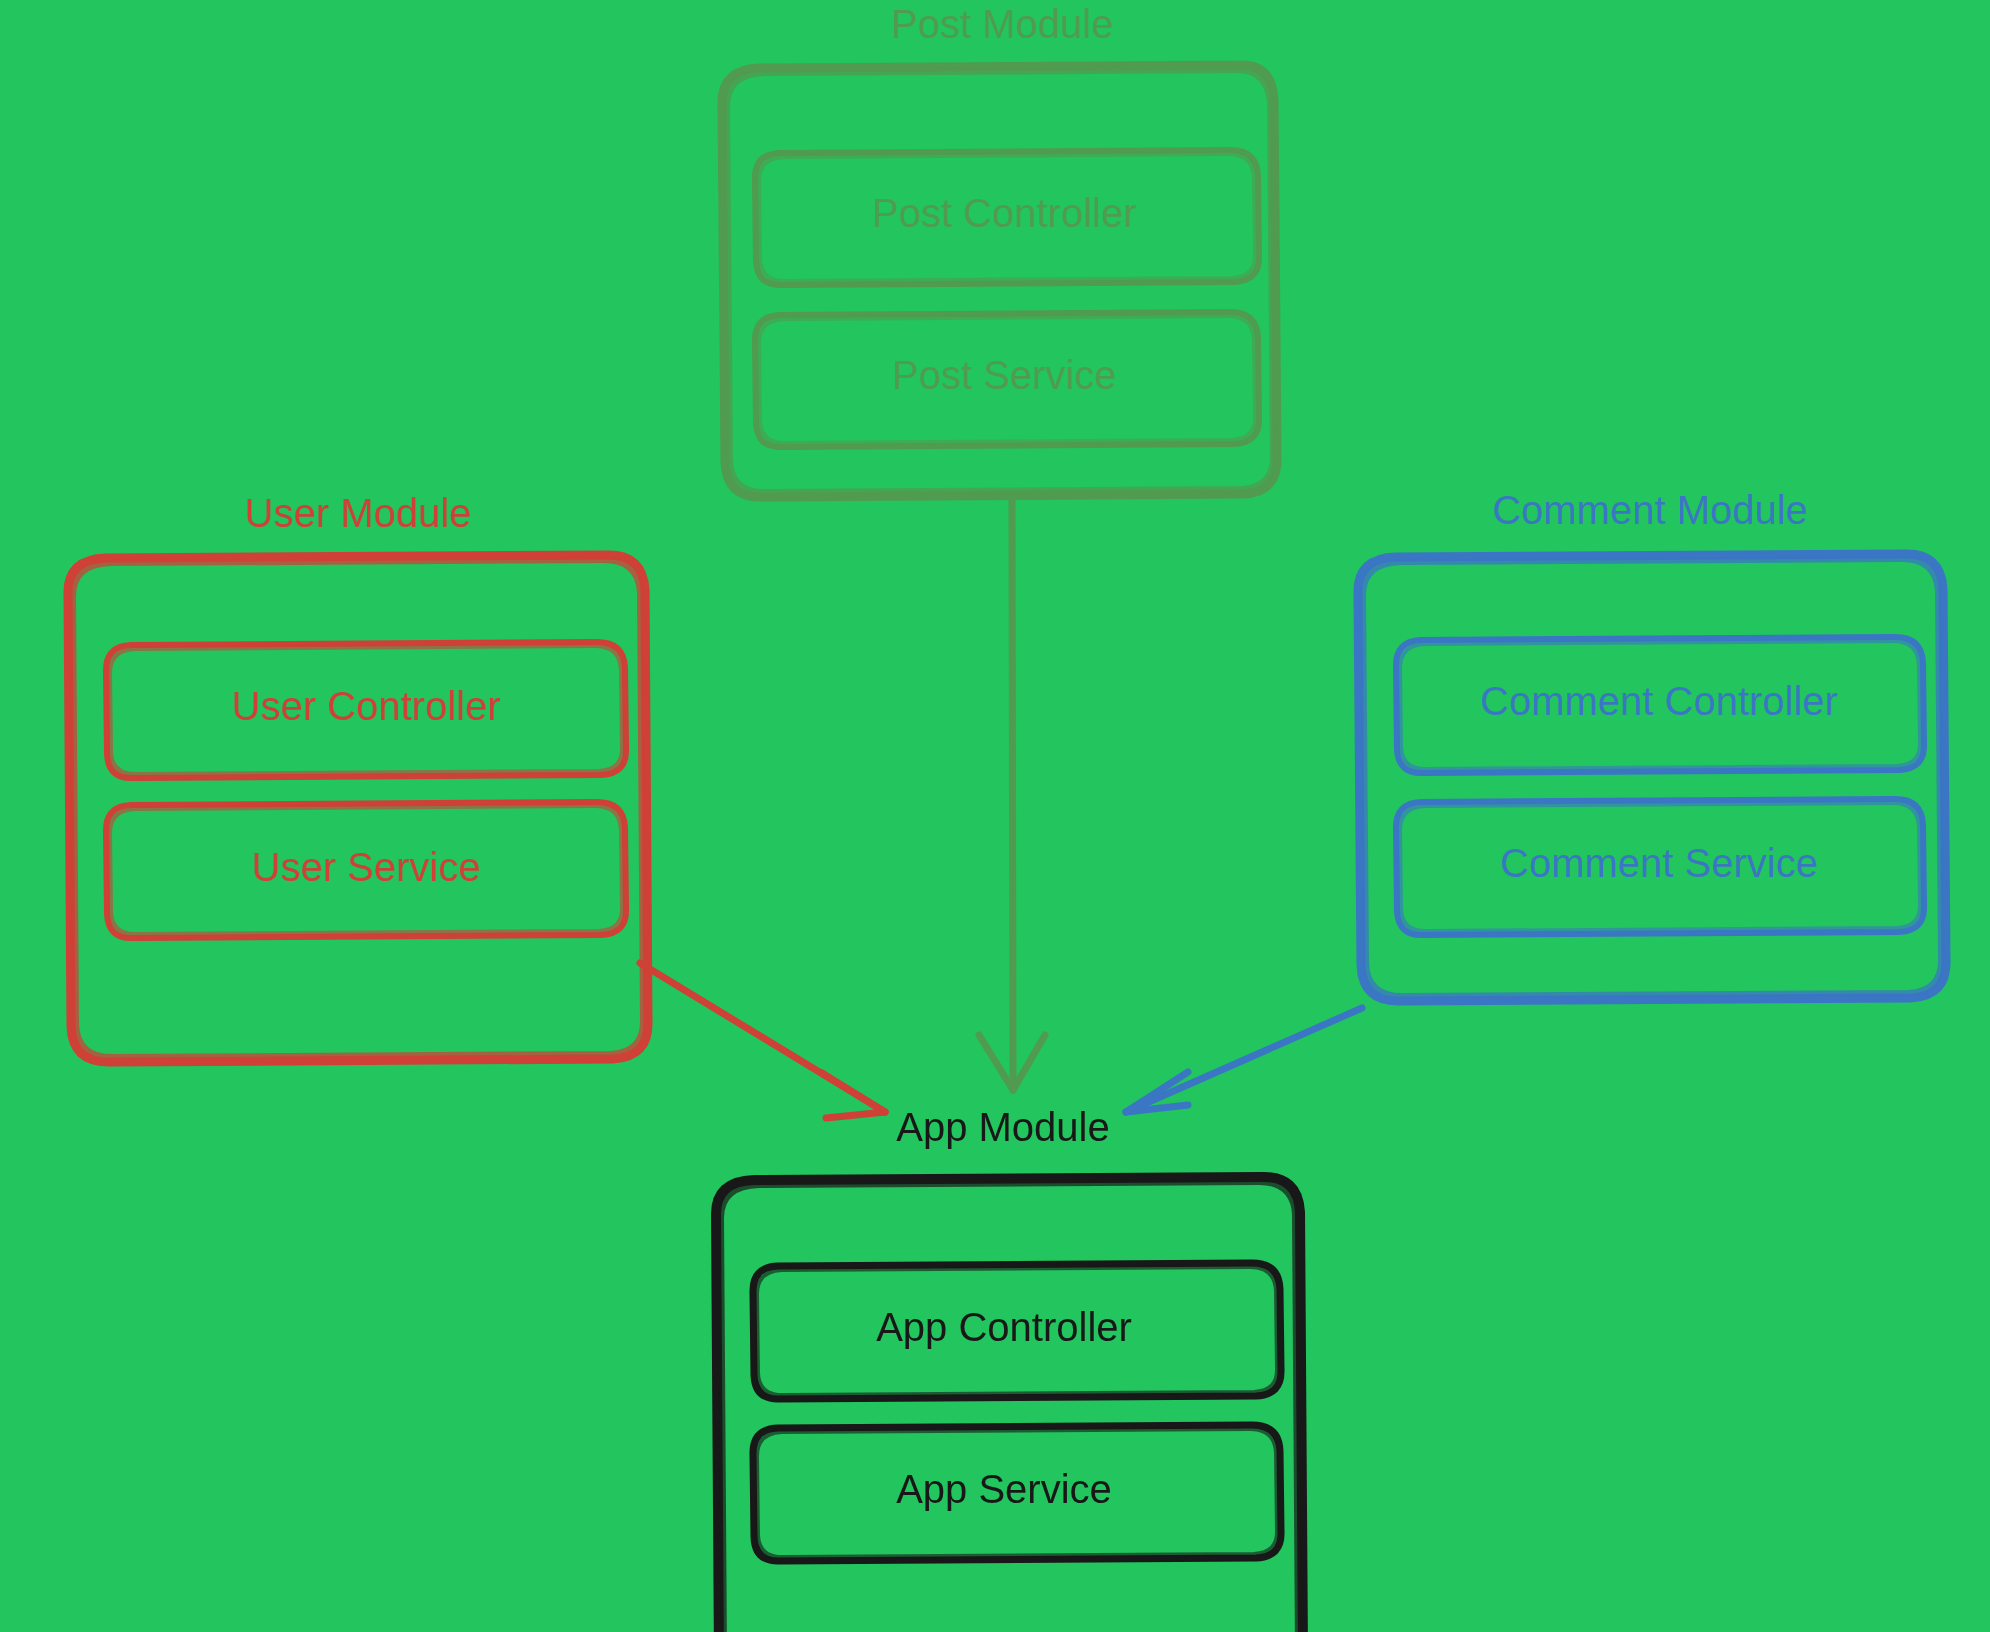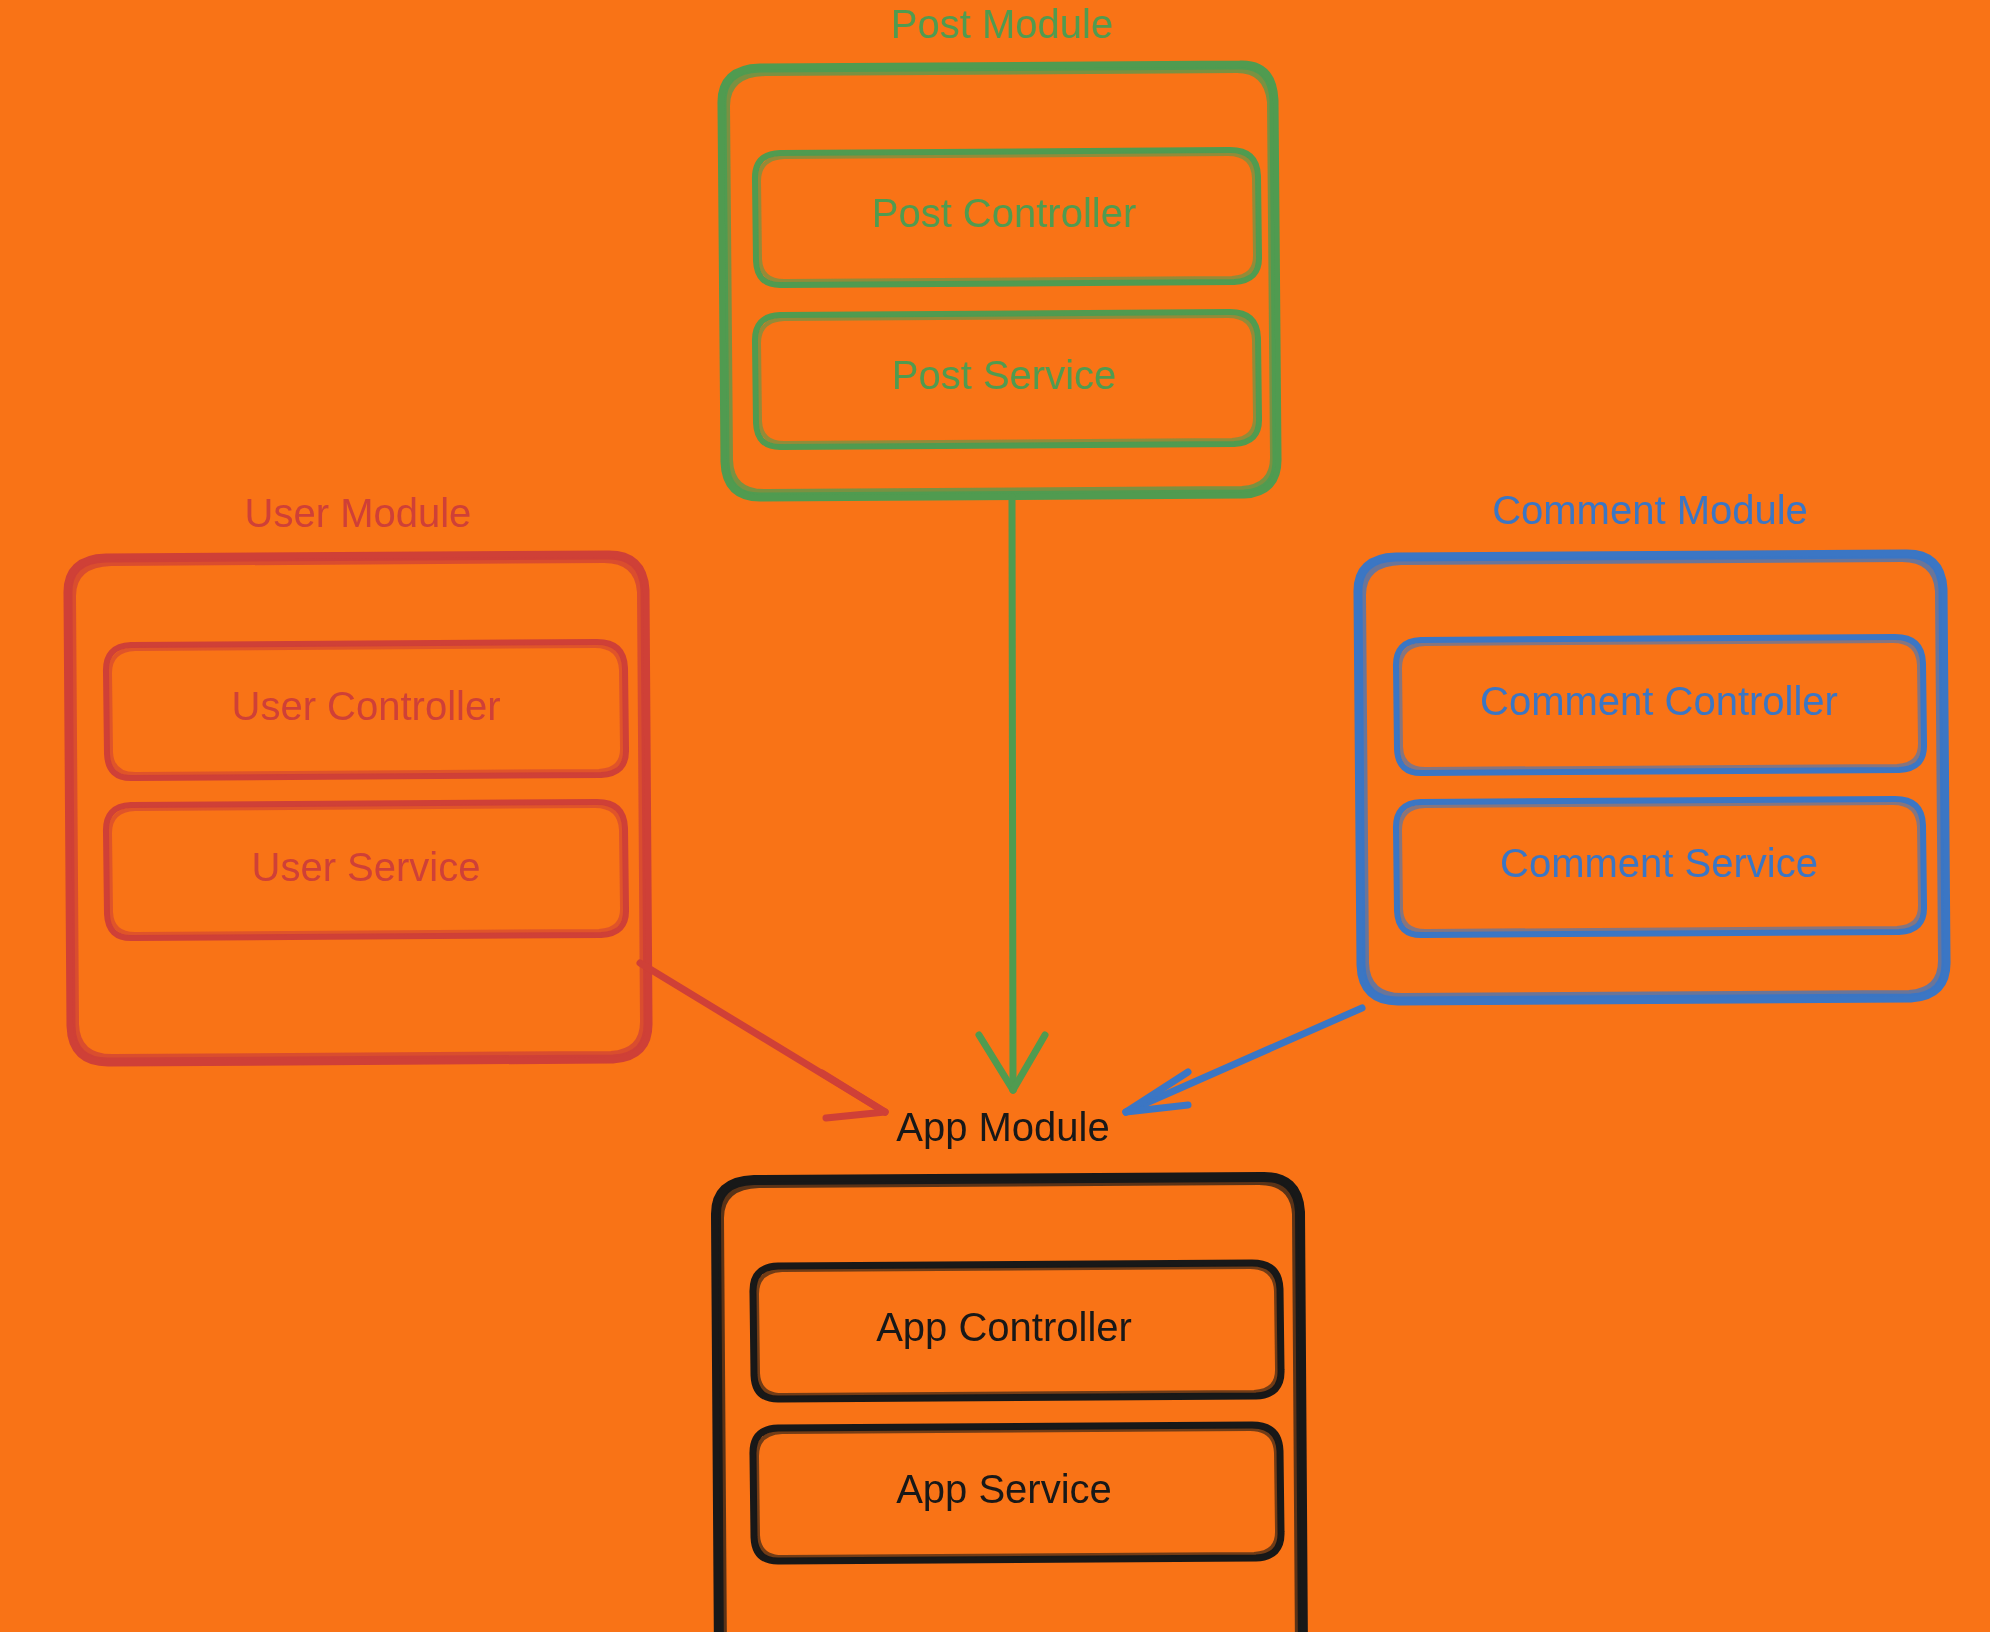--- a/index.html
+++ b/index.html
@@ -11,21 +11,21 @@
   body {
     width: 1990px;
     height: 1632px;
     font-family: "Liberation Sans", sans-serif;
     overflow: hidden;
   }
   #diagram-root {
     position: relative;
     width: 1990px;
     height: 1632px;
-    background: #f97316;
+    background: #22c55e;
     text-align: center;
   }
   svg#diagram-svg {
     position: absolute;
     top: 0;
     left: 0;
     width: 1990px;
     height: 1632px;
     display: block;
   }

